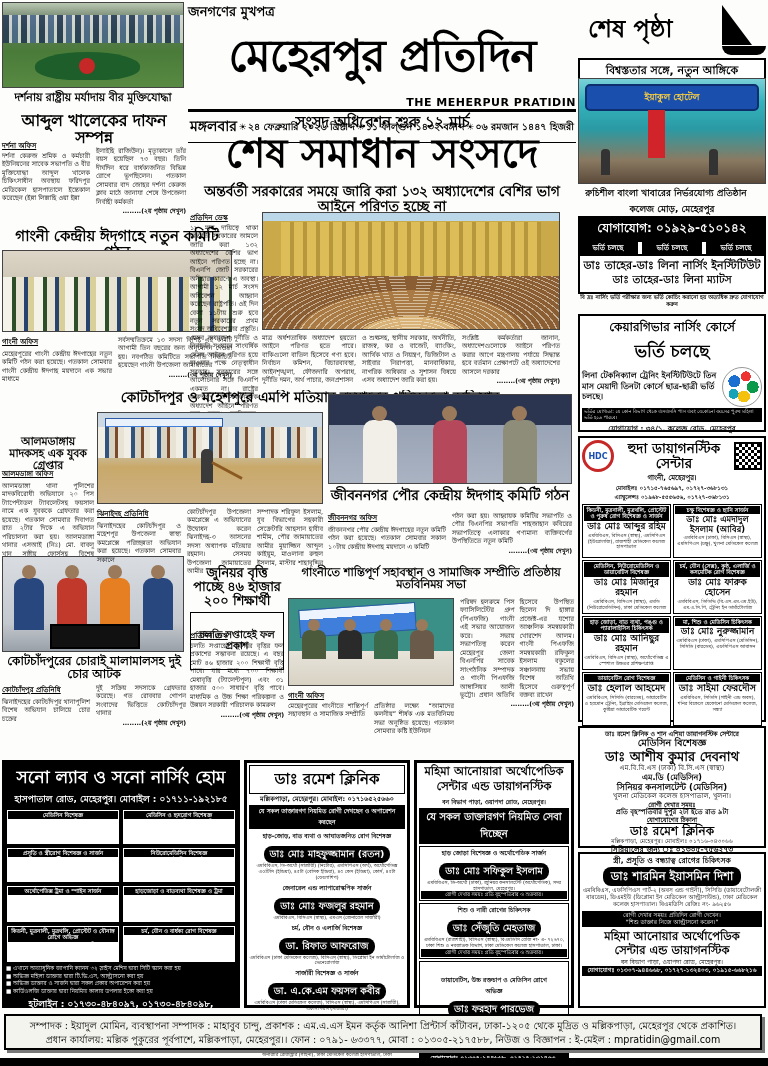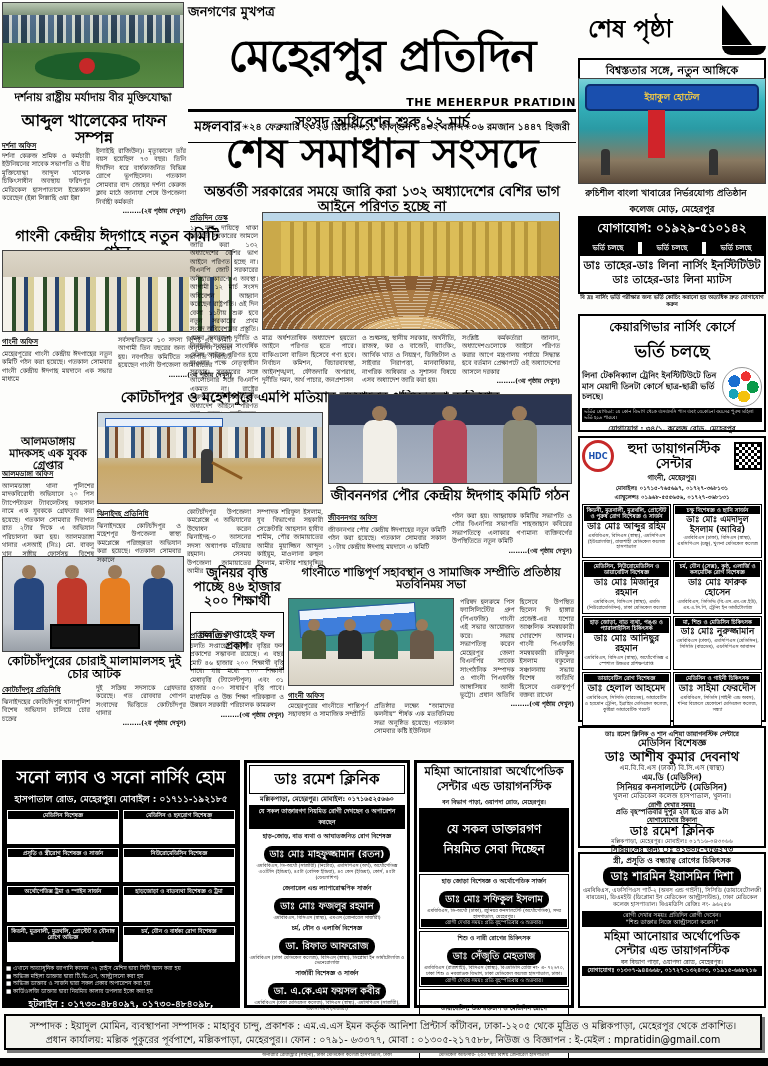--- a/index.html
+++ b/index.html
@@ -47,21 +47,21 @@
   .figT{position:absolute;bottom:22%;width:30px;height:56%;border-radius:9px 9px 0 0}
   .figT:before{content:"";position:absolute;top:-13px;left:8px;width:14px;height:14px;border-radius:50%;background:#9a7a5a}
   .ph-thief .tv{position:absolute;left:26%;bottom:2%;width:48%;height:22%;background:#111;border:2px solid #000}
   .ph-meet{background:linear-gradient(180deg,#3a8f86 0%,#3a8f86 60%,#e8e4da 60%,#d8d2c4 100%)}
   .ph-meet .banner{position:absolute;left:6%;top:8%;width:70%;height:30%;background:linear-gradient(180deg,#eef4fd 0 35%,#3f7edb 35% 100%);border:1px solid #2a5aa8;transform:rotate(-4deg)}
   .figM{position:absolute;bottom:30%;width:24px;height:34%;border-radius:8px 8px 0 0}
   .figM:before{content:"";position:absolute;top:-11px;left:6px;width:12px;height:12px;border-radius:50%;background:#9a7a5a}
   
   .title{font-weight:900;white-space:nowrap;text-align:center;letter-spacing:-1px}
   .enrow{border-bottom:3px solid #000;text-align:right;font-weight:700;font-size:11px;letter-spacing:.5px}
-  .dateline{display:flex;align-items:center;justify-content:center;border-bottom:1.5px solid #000;padding:3px 2px;font-size:9.5px;font-weight:700}
+  .dateline{display:flex;align-items:center;justify-content:space-between;border-bottom:1.5px solid #000;padding:3px 2px;font-size:9.5px;font-weight:700}
   .sun{font-size:9px}
   .flagttl{font-weight:900;font-size:24px}
   .sail{width:0;height:0;border-left:30px solid #000;border-top:40px solid transparent}
   .hull{width:44px;height:9px;background:#000;border-radius:0 0 22px 22px;margin-top:1px}
   
   .adbox{border:2px solid #000;background:#fff}
   .dsp{background:#000;color:#fff;font-size:5.6px;font-weight:700;padding:1px 2px;line-height:1.15}
   .dname{font-weight:700;font-size:10px;line-height:1.1;margin:1px 0}
   .dnameinv{background:#000;color:#fff;border-radius:8px;display:inline-block;padding:1px 6px;font-weight:700;font-size:9.5px}
   .ddeg{font-size:4.7px;line-height:1.25}
@@ -399,21 +399,21 @@
       <div style="font-size:6px;font-weight:700">প্রসূতি ও স্ত্রী রোগ বিশেষজ্ঞ ও সার্জন</div>
       <div class="dnameinv">ডাঃ মোহসীনা ফেরদৌসী (মিষ্টি)</div>
       <div class="ddeg">এমবিবিএস (ডিএমসি), বিসিএস (স্বাস্থ্য), এমসিপিএস (গাইনী এন্ড অবস) শেষ পর্ব, অনারারি রেজিস্ট্রার (গাইনী), ঢাকা মেডিকেল কলেজ হাসপাতাল, ঢাকা</div>
     </div>
   </div>
 
   <div class="b adbox" style="left:414px;top:760px;width:160px;height:248px;padding:2px;border-width:3px">
     <div class="ctr" style="font-size:11.5px;font-weight:900;line-height:1.1">মহিমা আনোয়ারা অর্থোপেডিক</div>
     <div class="ctr" style="font-size:11.5px;font-weight:900">সেন্টার এন্ড ডায়াগনস্টিক</div>
     <div class="ctr" style="font-size:6px;font-weight:700">বন বিভাগ পাড়া, ওয়াপদা রোড, মেহেরপুর।</div>
-    <div class="inv ctr" style="font-size:12px;font-weight:700;padding:12px">যে সকল ডাক্তারগণ নিয়মিত সেবা দিচ্ছেন</div>
+    <div class="inv ctr" style="font-size:10px;font-weight:700;padding:1px">যে সকল ডাক্তারগণ নিয়মিত সেবা দিচ্ছেন</div>
     <div class="ctr" style="margin-top:2px;border:1px solid #000;padding:1px">
       <div style="font-size:6px;font-weight:700">হাড় জোড়া বিশেষজ্ঞ ও অর্থোপেডিক সার্জন</div>
       <div class="dnameinv">ডাঃ মোঃ সফিকুল ইসলাম</div>
       <div class="ddeg">এমবিবিএস, ডি-অর্থো (ঢাকা), জুনিয়র কনসালটেন্ট (অর্থোপেডিক), সদর হাসপাতাল, মেহেরপুর।</div>
       <div class="inv" style="font-size:5px">রোগী দেখার সময়ঃ প্রতি বৃহস্পতিবার ও শুক্রবার।</div>
     </div>
     <div class="ctr" style="margin-top:2px;border:1px solid #000;padding:1px">
       <div style="font-size:6px;font-weight:700">শিশু ও নারী রোগের চিকিৎসক</div>
       <div class="dnameinv">ডাঃ সেঁজুতি মেহতাজ</div>
       <div class="ddeg">এমবিবিএস (রাজশাহী), বিসিএস (স্বাস্থ্য), বিএমডিসি রেজি নং- এ- ৭২৬৭০, ঢাকা শিশু ও নবজাতক বিভাগ, ঢাকা মেডিকেল কলেজ হাসপাতাল, ঢাকা।</div>

